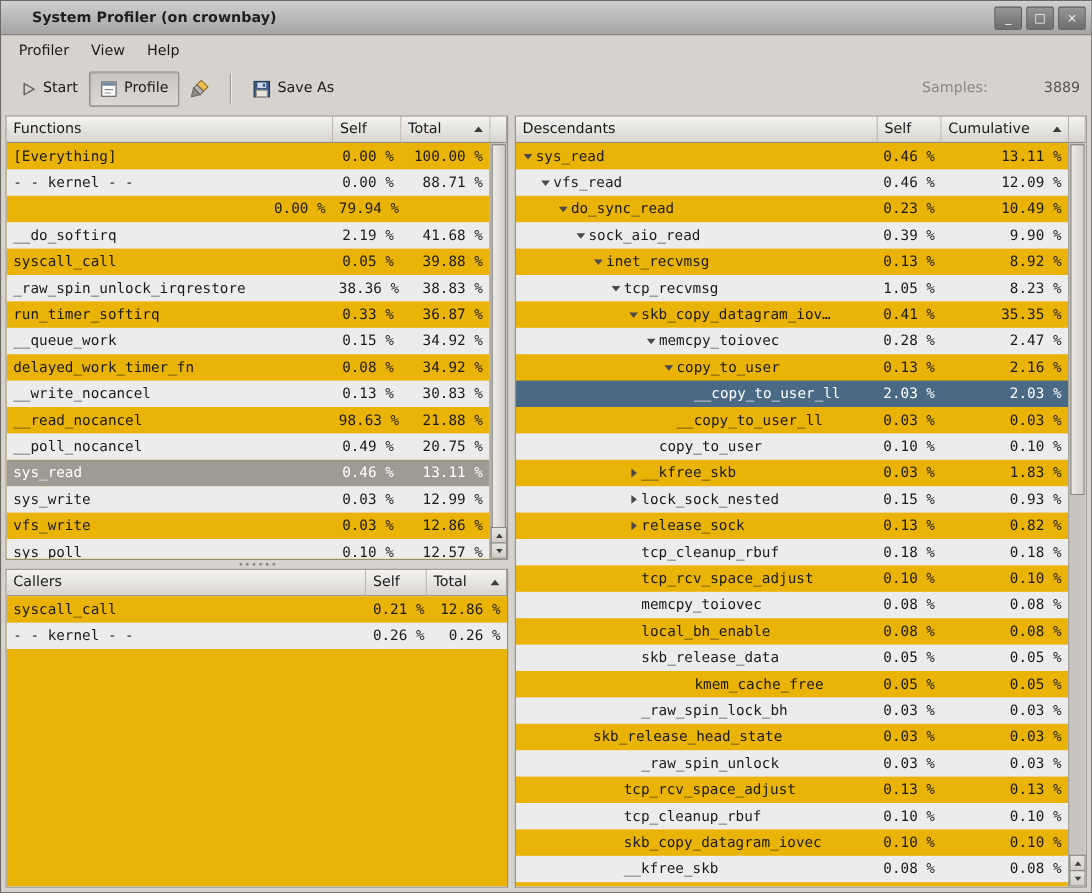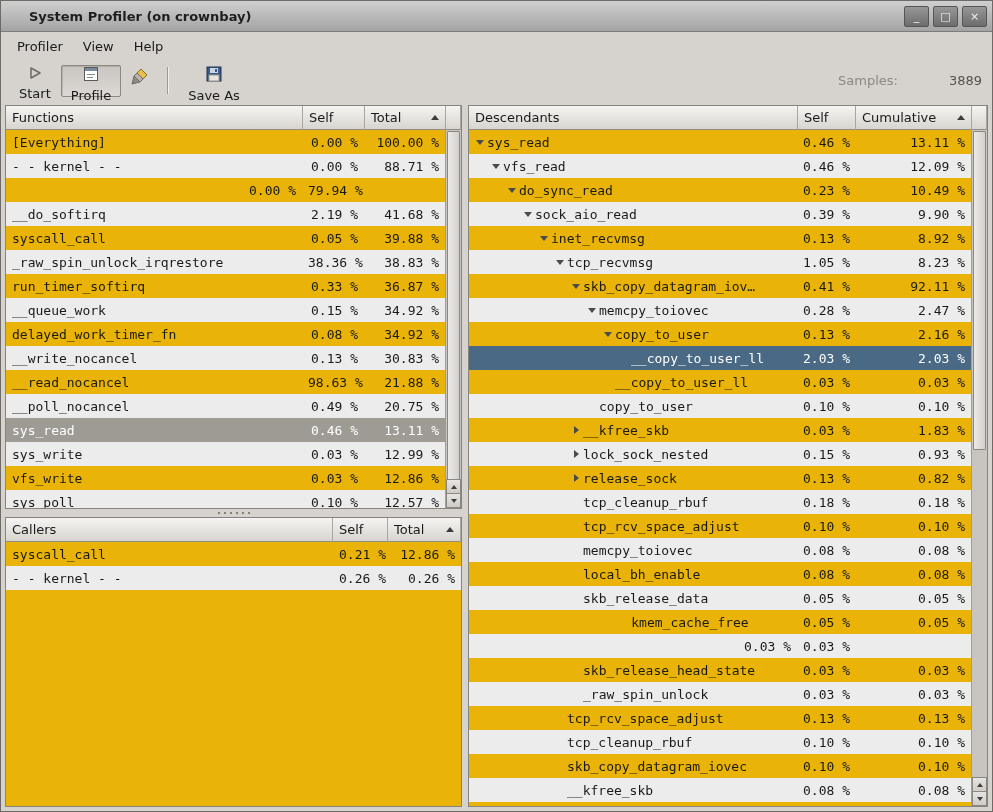--- a/index.html
+++ b/index.html
@@ -11,21 +11,21 @@
     display:flex;align-items:center;position:relative;}
   .titlebar .title{flex:1;text-align:left;font-weight:bold;color:#1e1e1e;margin-left:28px;}
   .winbtns{position:absolute;right:5px;top:5px;display:flex;gap:4px;}
   .winbtn{width:23px;height:19px;border:1px solid #555;border-radius:2px;background:linear-gradient(#979797,#6d6d6d);
     color:#f2f2f2;font-size:11px;display:flex;align-items:center;justify-content:center;line-height:1;}
   
   .menubar{height:28px;flex:none;display:flex;align-items:stretch;padding-left:6px;}
   .menu-item{display:flex;align-items:center;padding:0 10px;}
   
   .toolbar{height:41px;flex:none;display:flex;align-items:center;padding:0 8px;}
-  .toolbtn{height:30px;display:flex;align-items:center;gap:6px;padding:0 9px;border:1px solid transparent;border-radius:2px;flex-direction:column;}
+  .toolbtn{height:30px;display:flex;align-items:center;gap:6px;padding:0 9px;border:1px solid transparent;border-radius:2px;}
   .toolbtn.active{border:1px solid #8b8781;background:linear-gradient(#c9c6c1,#dcd9d4);box-shadow:inset 1px 1px 1px rgba(0,0,0,.13);}
   .tool-sep{width:1px;align-self:stretch;margin:7px 10px;background:#9c9892;box-shadow:1px 0 0 #f1efec;}
   .samples{margin-left:auto;display:flex;align-items:center;padding-right:2px;}
   .samples-label{color:#8b8781;}
   .samples-value{color:#55524d;width:84px;text-align:right;}
   
   .content{flex:1;min-height:0;display:flex;padding:4px;}
   .left-pane{width:457px;flex:none;display:flex;flex-direction:column;min-height:0;}
   .vsplit{width:6px;flex:none;}
   .right-pane{flex:1;min-width:0;display:flex;}
@@ -376,21 +376,21 @@
                 <div class="cell num">8.23 %</div>
               </div>
               <div class="row dgrid">
                 <div class="cell tree" style="padding-left: 100px;">
                   <span class="expander">
                     <span class="tri-open"></span>
                   </span>
                   <span>skb_copy_datagram_iov…</span>
                 </div>
                 <div class="cell num">0.41 %</div>
-                <div class="cell num">92.11 %</div>
+                <div class="cell num">35.35 %</div>
               </div>
               <div class="row dgrid">
                 <div class="cell tree" style="padding-left: 116px;">
                   <span class="expander">
                     <span class="tri-open"></span>
                   </span>
                   <span>memcpy_toiovec</span>
                 </div>
                 <div class="cell num">0.28 %</div>
                 <div class="cell num">2.47 %</div>
@@ -501,25 +501,29 @@
               </div>
               <div class="row dgrid">
                 <div class="cell tree" style="padding-left: 100px; justify-content: center;">
                   <span class="expander"></span>
                   <span>kmem_cache_free</span>
                 </div>
                 <div class="cell num">0.05 %</div>
                 <div class="cell num">0.05 %</div>
               </div>
               <div class="row dgrid">
-                <div class="cell num">0.03 %</div>
-                <div class="cell num">0.03 %</div>
-              </div>
-              <div class="row dgrid">
-                <div class="cell tree" style="padding-left: 100px;">
+                <div class="cell tree" style="padding-left: 100px;">
+                  <span class="expander"></span>
+                  <span>_raw_spin_lock_bh</span>
+                </div>
+                <div class="cell num">0.03 %</div>
+                <div class="cell num">0.03 %</div>
+              </div>
+              <div class="row dgrid">
+                <div class="cell tree" style="padding-left: 56px;">
                   <span class="expander"></span>
                   <span>skb_release_head_state</span>
                 </div>
                 <div class="cell num">0.03 %</div>
                 <div class="cell num">0.03 %</div>
               </div>
               <div class="row dgrid">
                 <div class="cell tree" style="padding-left: 100px;">
                   <span class="expander"></span>
                   <span>_raw_spin_unlock</span>

